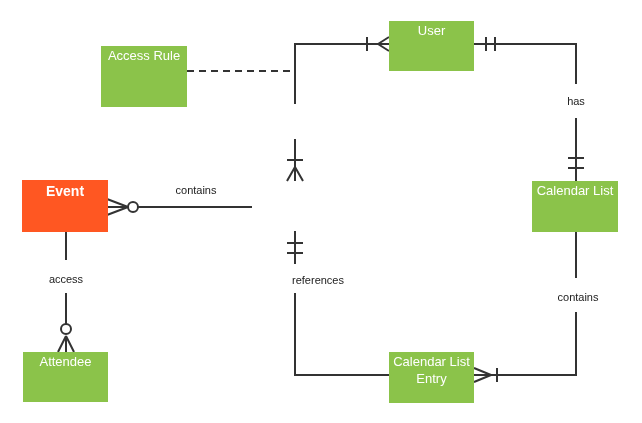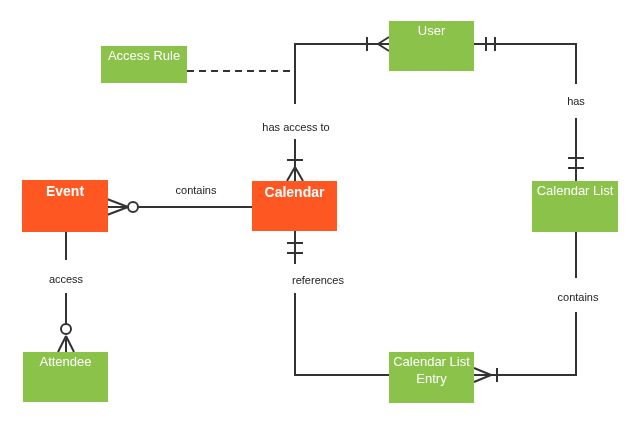--- a/index.html
+++ b/index.html
@@ -27,21 +27,21 @@
     text-align:center;
     color:#ffffff;
     font-size:13px;
     line-height:1.3;
     padding:2px;
   }
   .entity.green{background:var(--green);}
   .entity.orange{background:var(--orange);font-weight:bold;font-size:14px;}
   #e-event{left:22px;top:180px;width:86px;height:52px;}
   #e-calendar{left:252px;top:181px;width:85px;height:50px;}
-  #e-access-rule{left:101px;top:46px;width:86px;height:37px;}
+  #e-access-rule{left:101px;top:46px;width:86px;height:61px;}
   #e-user{left:389px;top:21px;width:85px;height:50px;}
   #e-calendar-list{left:532px;top:181px;width:86px;height:51px;}
   #e-attendee{left:23px;top:352px;width:85px;height:50px;}
   #e-calendar-list-entry{left:389px;top:352px;width:85px;height:51px;}
   .rel-label{
     position:absolute;
     transform:translate(-50%,-50%);
     font-size:11px;
     color:var(--text);
     background:var(--bg);
@@ -106,33 +106,29 @@
 
   <div class="entity green" id="e-access-rule">
     <span>Access Rule</span>
   </div>
   <div class="entity green" id="e-user">
     <span>User</span>
   </div>
   <div class="entity orange" id="e-event">
     <span>Event</span>
   </div>
-  <div class="entity orange" id="e-calendar">
-    <span>Calendar</span>
-  </div>
   <div class="entity green" id="e-attendee">
     <span>Attendee</span>
   </div>
   <div class="entity green" id="e-calendar-list">
     <span>Calendar List</span>
   </div>
   <div class="entity green" id="e-calendar-list-entry">
     <span>Calendar List Entry</span>
   </div>
 
   <div class="rel-label" id="l-contains-ec">contains</div>
-  <div class="rel-label" id="l-has-access">has access to</div>
   <div class="rel-label" id="l-has">has</div>
   <div class="rel-label" id="l-contains-cl">contains</div>
   <div class="rel-label" id="l-references">references</div>
   <div class="rel-label" id="l-invites">access</div>
 
 </div>
 
 </body></html>

